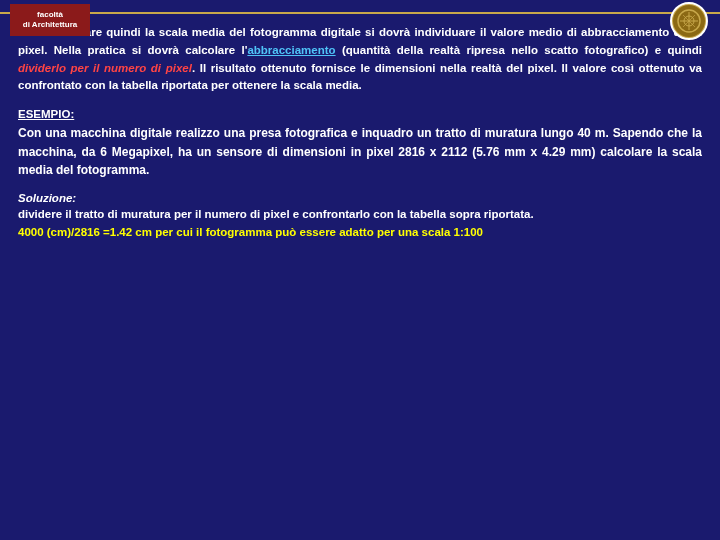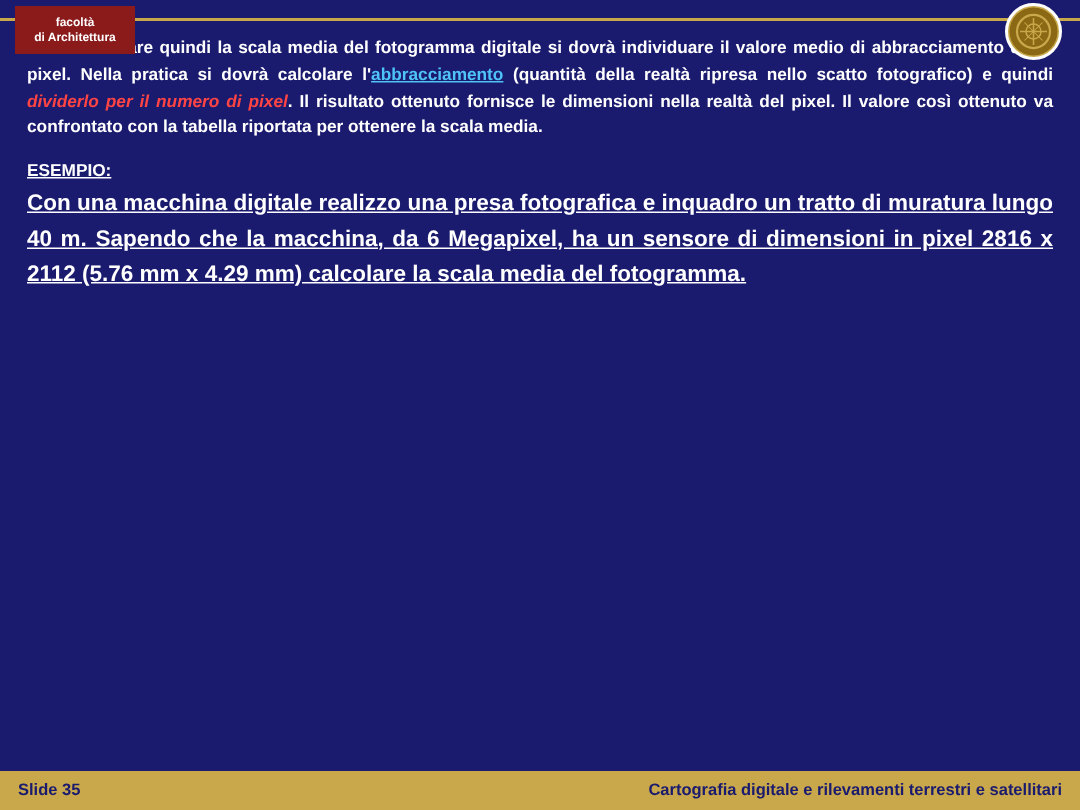--- a/index.html
+++ b/index.html
@@ -127,25 +127,24 @@
     .example-title {
       color: #ffffff;
       font-size: 11.5px;
       font-weight: bold;
       text-decoration: underline;
       margin-bottom: 4px;
     }
 
     .example-text {
       color: #ffffff;
-      font-size: 15px;
+      font-size: 12px;
       line-height: 1.55;
       text-align: justify;
       font-weight: bold;
-      text-decoration: underline;
     }
 
     .solution-section {
       margin-top: 12px;
     }
 
     .solution-title {
       color: #ffffff;
       font-size: 11.5px;
       font-weight: bold;
@@ -222,23 +221,22 @@
 
     <div class="body-text">
       <span>Per individuare quindi la scala media del fotogramma digitale si dovrà individuare il valore medio di abbracciamento di un pixel. Nella pratica si dovrà calcolare l'</span><span class="highlight-blue">abbracciamento</span><span> (quantità della realtà ripresa nello scatto fotografico) e quindi </span><span class="highlight-red">dividerlo per il numero di pixel</span><span>. Il risultato ottenuto fornisce le dimensioni nella realtà del pixel. Il valore così ottenuto va confrontato con la tabella riportata per ottenere la scala media.</span>
     </div>
 
     <div class="example-section">
       <div class="example-title">ESEMPIO:</div>
       <div class="example-text">Con una macchina digitale realizzo una presa fotografica e inquadro un tratto di muratura lungo 40 m. Sapendo che la macchina, da 6 Megapixel, ha un sensore di dimensioni in pixel 2816 x 2112 (5.76 mm x 4.29 mm) calcolare la scala media del fotogramma.</div>
     </div>
 
+    <div class="solution-section">
+      <div class="solution-title">Soluzione:</div>
+      <div class="solution-text">dividere il tratto di muratura per il numero di pixel e confrontarlo con la tabella sopra riportata.</div>
+      <div class="solution-result">4000 (cm)/2816 =1.42 cm per cui il fotogramma può essere adatto per una scala 1:100</div>
+    </div>
 
   </div>
 
-  <div class="footer">
-    <div class="footer-slide">
-      <span>Slide</span> <span>35</span>
-    </div>
-    <div class="footer-course">Cartografia digitale e rilevamenti terrestri e satellitari</div>
-  </div>
 
 </div>
 
 </body></html>

